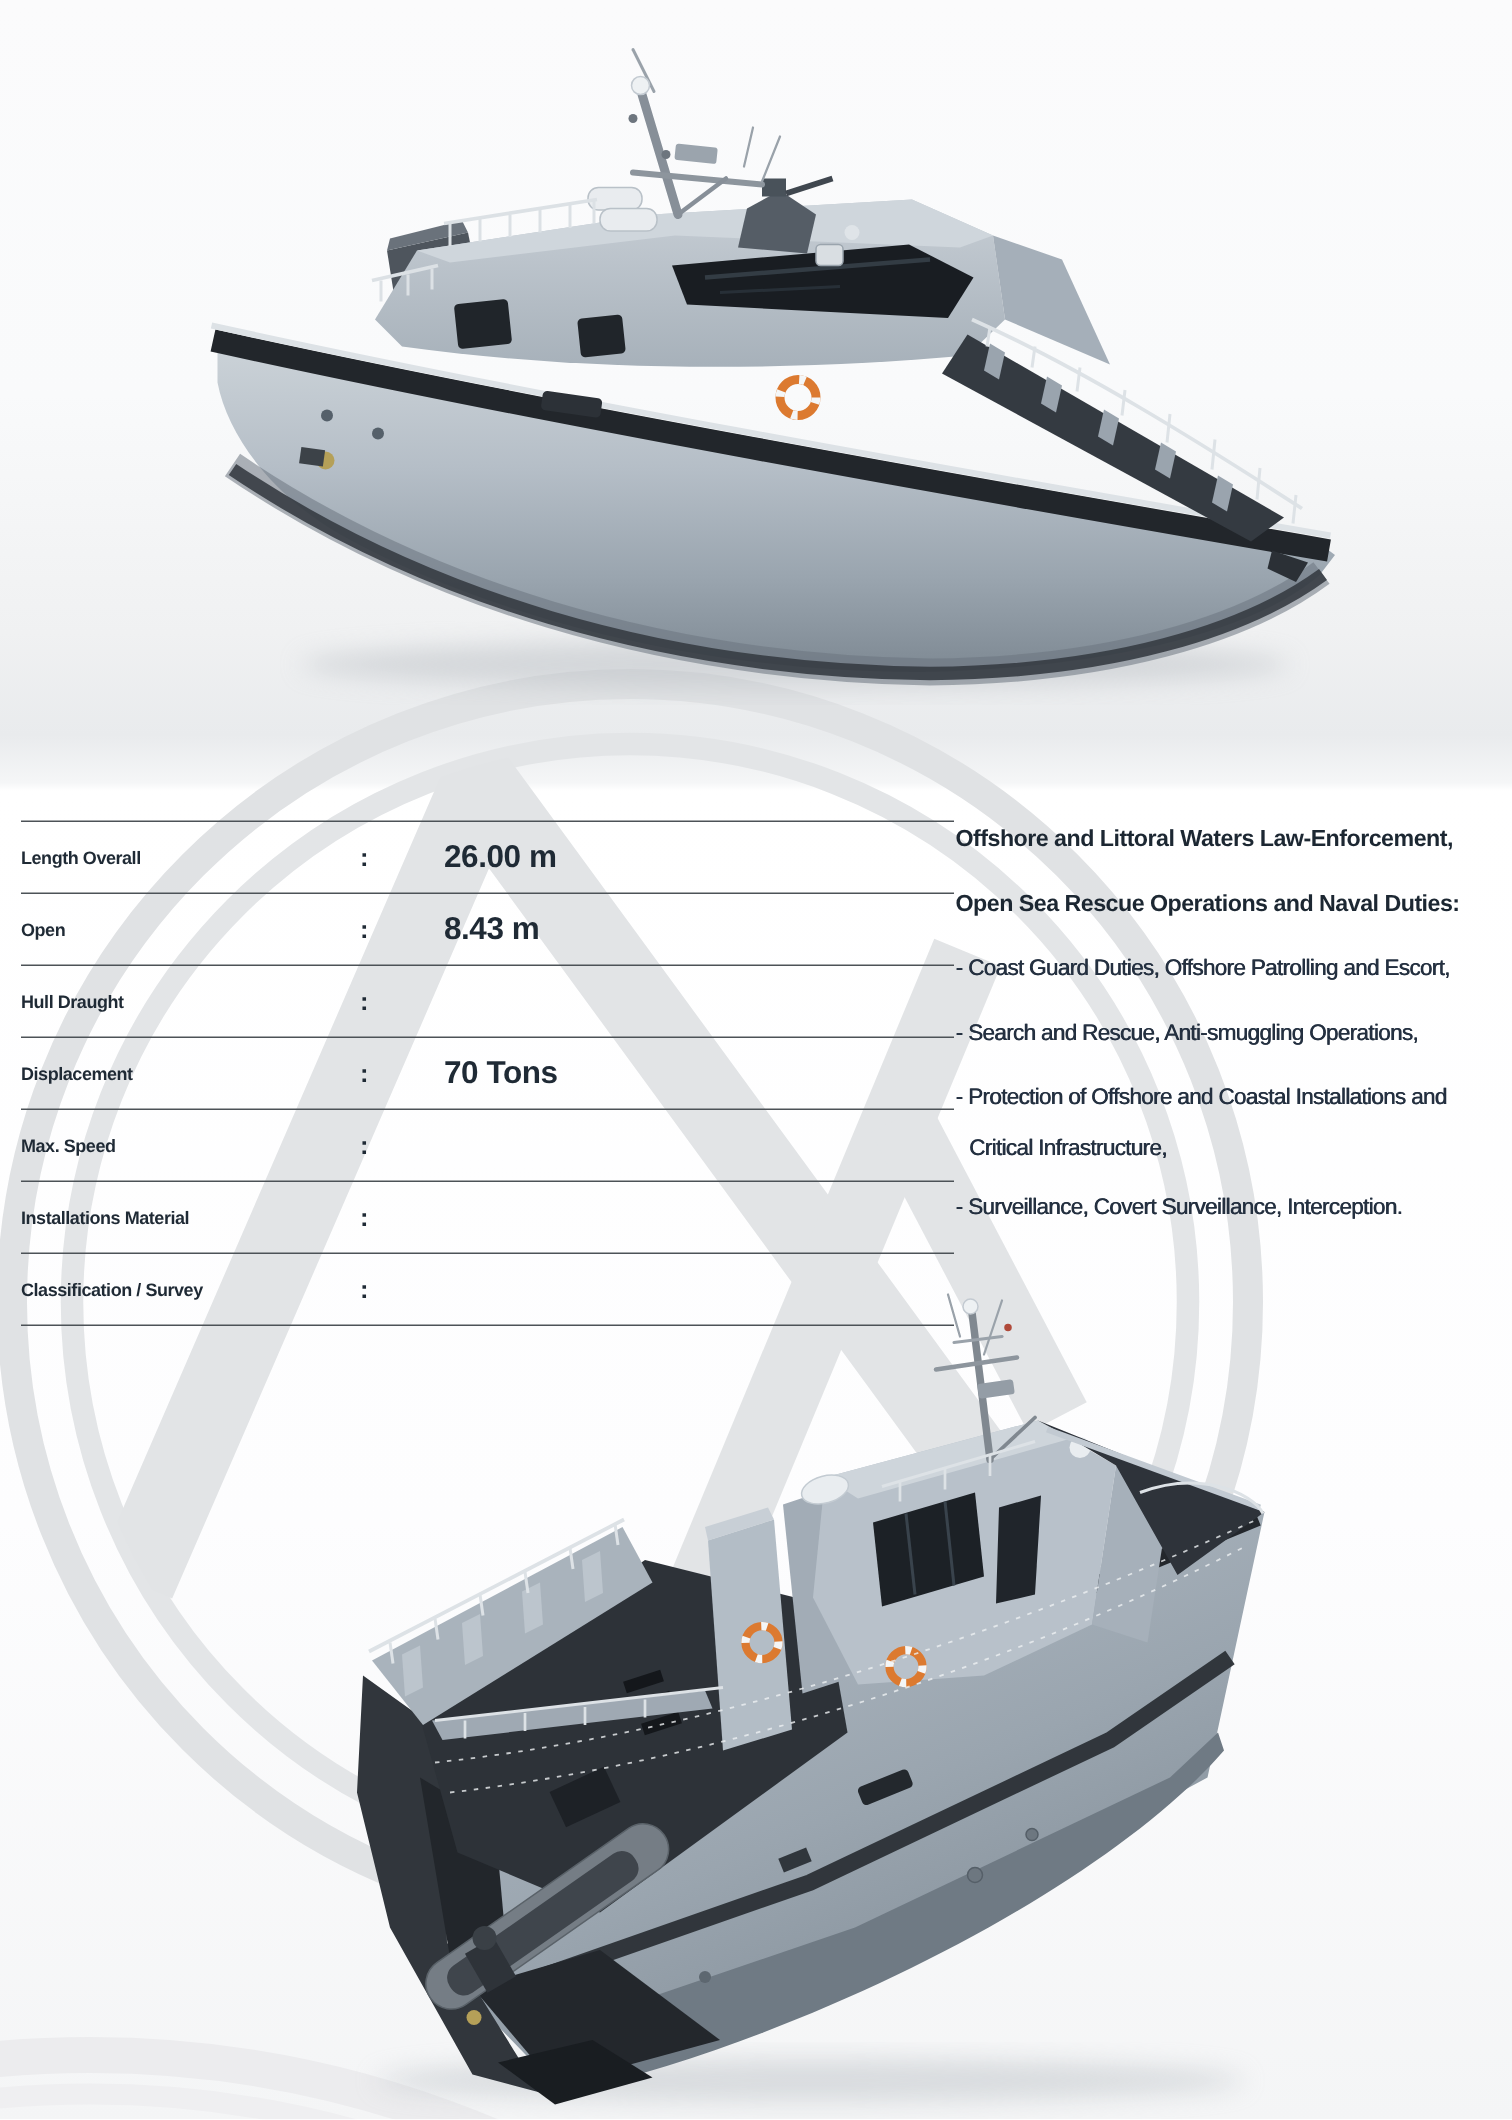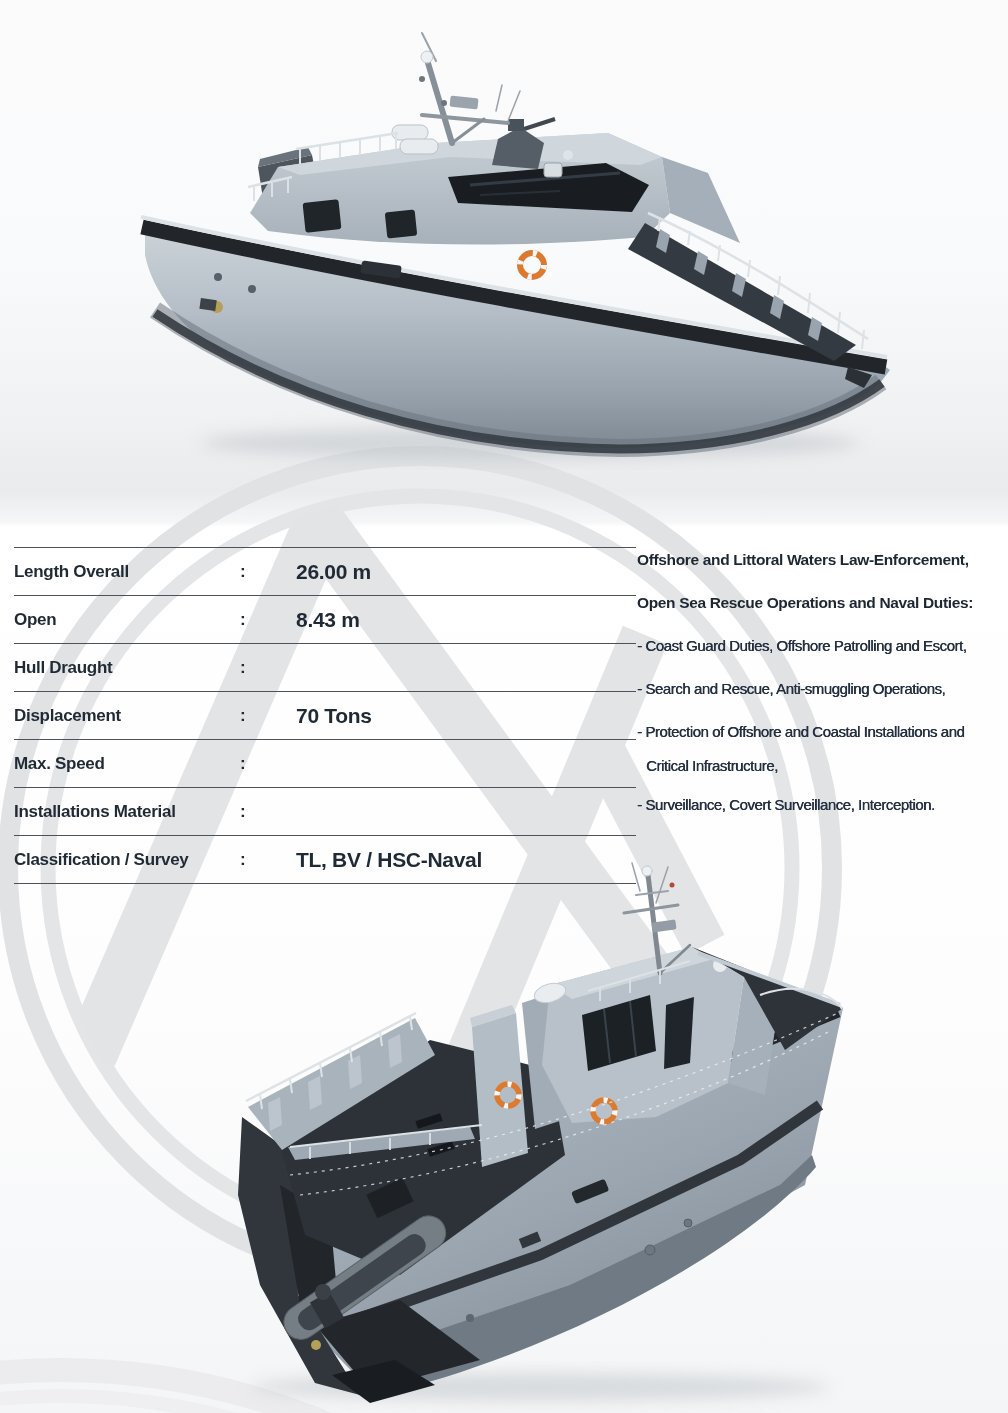--- a/index.html
+++ b/index.html
@@ -28,21 +28,21 @@
   .boat-bottom{position:absolute;left:220px;top:855px;width:640px;height:558px;z-index:2;}
   
   .spec-table{
     position:absolute;left:14px;top:547px;width:622px;z-index:3;
     border-bottom:1px solid #4c5257;
   }
   .spec-row{
     display:flex;align-items:center;height:47px;
     border-top:1px solid #4c5257;
   }
-  .spec-label{width:212px;font-size:17px;font-weight:700;letter-spacing:-0.3px;}
+  .spec-label{width:212px;font-size:12px;font-weight:700;letter-spacing:-0.3px;}
   .spec-colon{width:58px;padding-left:14px;box-sizing:border-box;font-size:17px;font-weight:700;}
   .spec-value{flex:1;padding-left:12px;font-size:21px;font-weight:700;letter-spacing:-0.3px;}
   
   .mission{position:absolute;left:637px;top:538px;width:375px;z-index:3;}
   .m-line{height:43px;display:flex;align-items:center;white-space:nowrap;}
   .m-line.heading{font-weight:700;font-size:15.5px;letter-spacing:-0.35px;color:#1c2732;}
   .m-line.bullet{font-size:15px;letter-spacing:-0.45px;color:#243040;text-shadow:0.4px 0 0 currentColor;}
   .m-line.cont{height:35px;margin-top:-5px;padding-left:9px;}
 </style>
 </head>
@@ -213,21 +213,20 @@
       <span class="spec-label">Max. Speed</span>
       <span class="spec-colon">:</span>
     </div>
     <div class="spec-row">
       <span class="spec-label">Installations Material</span>
       <span class="spec-colon">:</span>
     </div>
     <div class="spec-row">
       <span class="spec-label">Classification / Survey</span>
       <span class="spec-colon">:</span>
-      <span class="spec-value">TL, BV / HSC-Naval</span>
     </div>
   </div>
 
   <div class="mission">
     <div class="m-line heading">Offshore and Littoral Waters Law-Enforcement,</div>
     <div class="m-line heading">Open Sea Rescue Operations and Naval Duties:</div>
     <div class="m-line bullet">- Coast Guard Duties, Offshore Patrolling and Escort,</div>
     <div class="m-line bullet">- Search and Rescue, Anti-smuggling Operations,</div>
     <div class="m-line bullet">- Protection of Offshore and Coastal Installations and</div>
     <div class="m-line bullet cont">Critical Infrastructure,</div>

